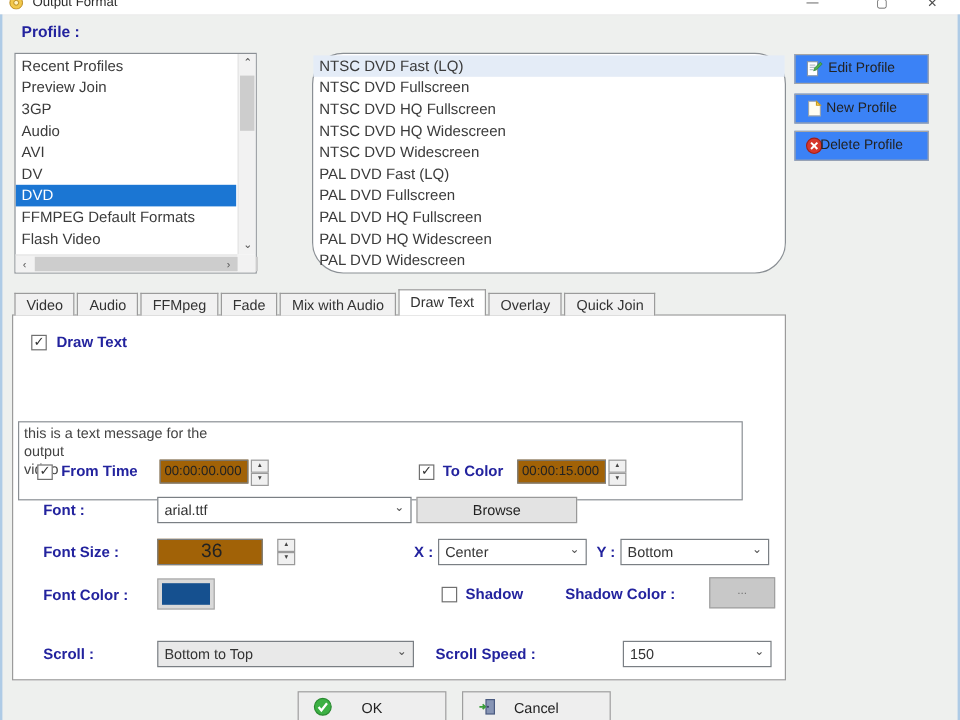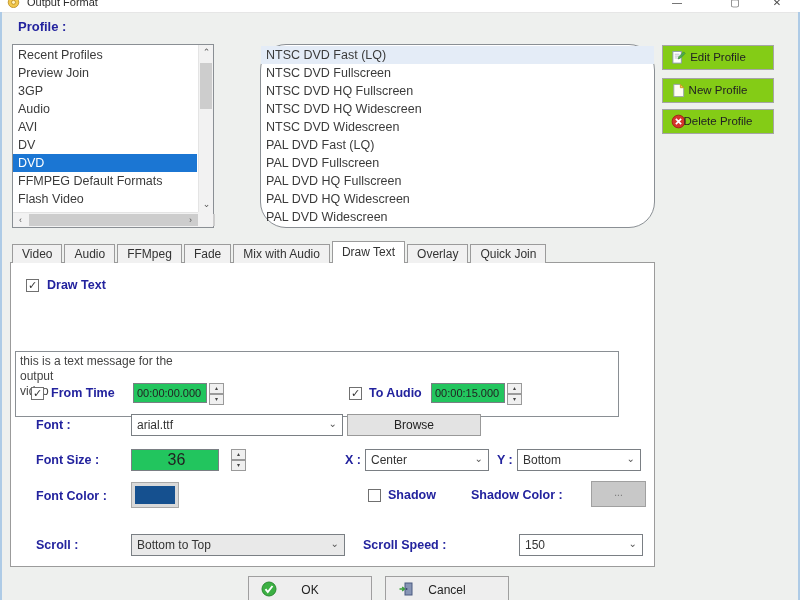--- a/index.html
+++ b/index.html
@@ -34,37 +34,37 @@
   .vscroll{ position:absolute; top:0; right:0; bottom:15px; width:15px; background:#f2f2f2; border-left:1px solid #e4e4e4; }
   .hscroll{ position:absolute; left:0; right:15px; bottom:0; height:15px; background:#f2f2f2; border-top:1px solid #e4e4e4; }
   .scroll-corner{ position:absolute; right:0; bottom:0; width:15px; height:15px; background:#f2f2f2; }
   .sb-arrow{ position:absolute; font-size:9px; line-height:15px; width:15px; text-align:center; color:#555; }
   .vscroll .up{ top:0; } .vscroll .down{ bottom:0; }
   .hscroll .left{ left:0; } .hscroll .right{ right:0; }
   .v-thumb{ position:absolute; left:1px; right:1px; top:18px; height:46px; background:#cdcdcd; }
   .h-thumb{ position:absolute; top:1px; bottom:1px; left:16px; width:186px; background:#cdcdcd; }
 
   
-  .pbtn{ position:absolute; left:662px; width:112px; height:25px; background:#84cc16; border:1px solid #a5a5a5; }
+  .pbtn{ position:absolute; left:662px; width:112px; height:25px; background:#3b82f6; border:1px solid #a5a5a5; }
   .pbtn .ico{ position:absolute; left:8px; top:4px; width:15px; height:15px; }
   .pbtn .lbl{ position:absolute; left:0; right:0; top:5px; text-align:center; font-size:11.5px; color:#222; }
 
   
   .tabbar{ position:absolute; left:12px; top:244px; display:flex; z-index:2; }
   .tab{ height:19px; line-height:18px; padding:0 9px; font-size:12px; color:#333;
         background:#f1f1f1; border:1px solid #9b9b9b; border-bottom:none; margin-right:2px; }
   .tab.active{ background:#fff; height:22px; line-height:21px; margin-top:-3px; position:relative; z-index:4; }
   .pane{ position:absolute; left:10px; top:262px; width:645px; height:305px; background:#fff; border:1px solid #9b9b9b; z-index:1; }
 
   
   .checkbox{ position:absolute; width:13px; height:13px; background:#fff; border:1px solid #707070; font-size:11px; line-height:11px; text-align:center; color:#333; }
   .cb-label{ position:absolute; font-size:12.5px; }
   .textarea{ position:absolute; left:4px; top:40px; width:604px; height:66px; border:1px solid #8a8f94;
              font-family:"Liberation Sans",sans-serif; font-size:12px; color:#444; padding:2px 4px; resize:none; line-height:15px;margin-top:48px; }
-  .field{ border:1px solid #7a7f84; height:20px; font-family:"Liberation Sans",sans-serif; font-size:11px; color:#222; padding-left:3px; background:#22c55e; }
+  .field{ border:1px solid #7a7f84; height:20px; font-family:"Liberation Sans",sans-serif; font-size:11px; color:#222; padding-left:3px; background:#a16207; }
   .spinner{ position:absolute; width:15px; height:20px; display:flex; flex-direction:column; }
   .spin-btn{ flex:1; font-size:6px; line-height:9px; text-align:center; color:#444; border:1px solid #9a9a9a; background:#f0f0f0; }
   .combo{ position:absolute; height:22px; background:#fff; border:1px solid #7a7f84; font-size:12px; color:#333; line-height:20px; padding-left:5px; }
   .combo .chev{ position:absolute; right:5px; top:-1px; font-size:10px; color:#555; }
   .gray-combo{ background:#e9e9e9; }
   .push-btn{ position:absolute; background:#e3e3e3; border:1px solid #999; font-size:12px; color:#222; text-align:center; line-height:20px; }
   .swatch-frame{ position:absolute; background:#d9d9d9; border:1px solid #a8a8a8; padding:3px; }
   .swatch{ width:40px; height:18px; background:#15508f; }
   .disabled-btn{ position:absolute; background:#c8c8c8; border:1px solid #a0a0a0; color:#777; font-size:10px; text-align:center; line-height:22px; }
 
@@ -179,21 +179,21 @@
 
     <div class="checkbox" style="left:20px; top:124px;">✓</div>
     <div class="cb-label blue-label" style="left:40px; top:123px;">From Time</div>
     <input class="field" style="position: absolute; left: 122px; top: 120px; width: 74px;" value="00:00:00.000">
     <div class="spinner" style="left:198px; top:120px;">
       <div class="spin-btn">▴</div>
       <div class="spin-btn">▾</div>
     </div>
 
     <div class="checkbox" style="left:338px; top:124px;">✓</div>
-    <div class="cb-label blue-label" style="left:358px; top:123px;">To Audio</div>
+    <div class="cb-label blue-label" style="left:358px; top:123px;">To Color</div>
     <input class="field" style="position: absolute; left: 420px; top: 120px; width: 74px;" value="00:00:15.000">
     <div class="spinner" style="left:496px; top:120px;">
       <div class="spin-btn">▴</div>
       <div class="spin-btn">▾</div>
     </div>
 
     <div class="cb-label blue-label" style="left:25px; top:155px;">Font :</div>
     <div class="combo" style="left:120px; top:151px; width:212px;">
       <span>arial.ttf</span>
       <span class="chev">⌄</span>

